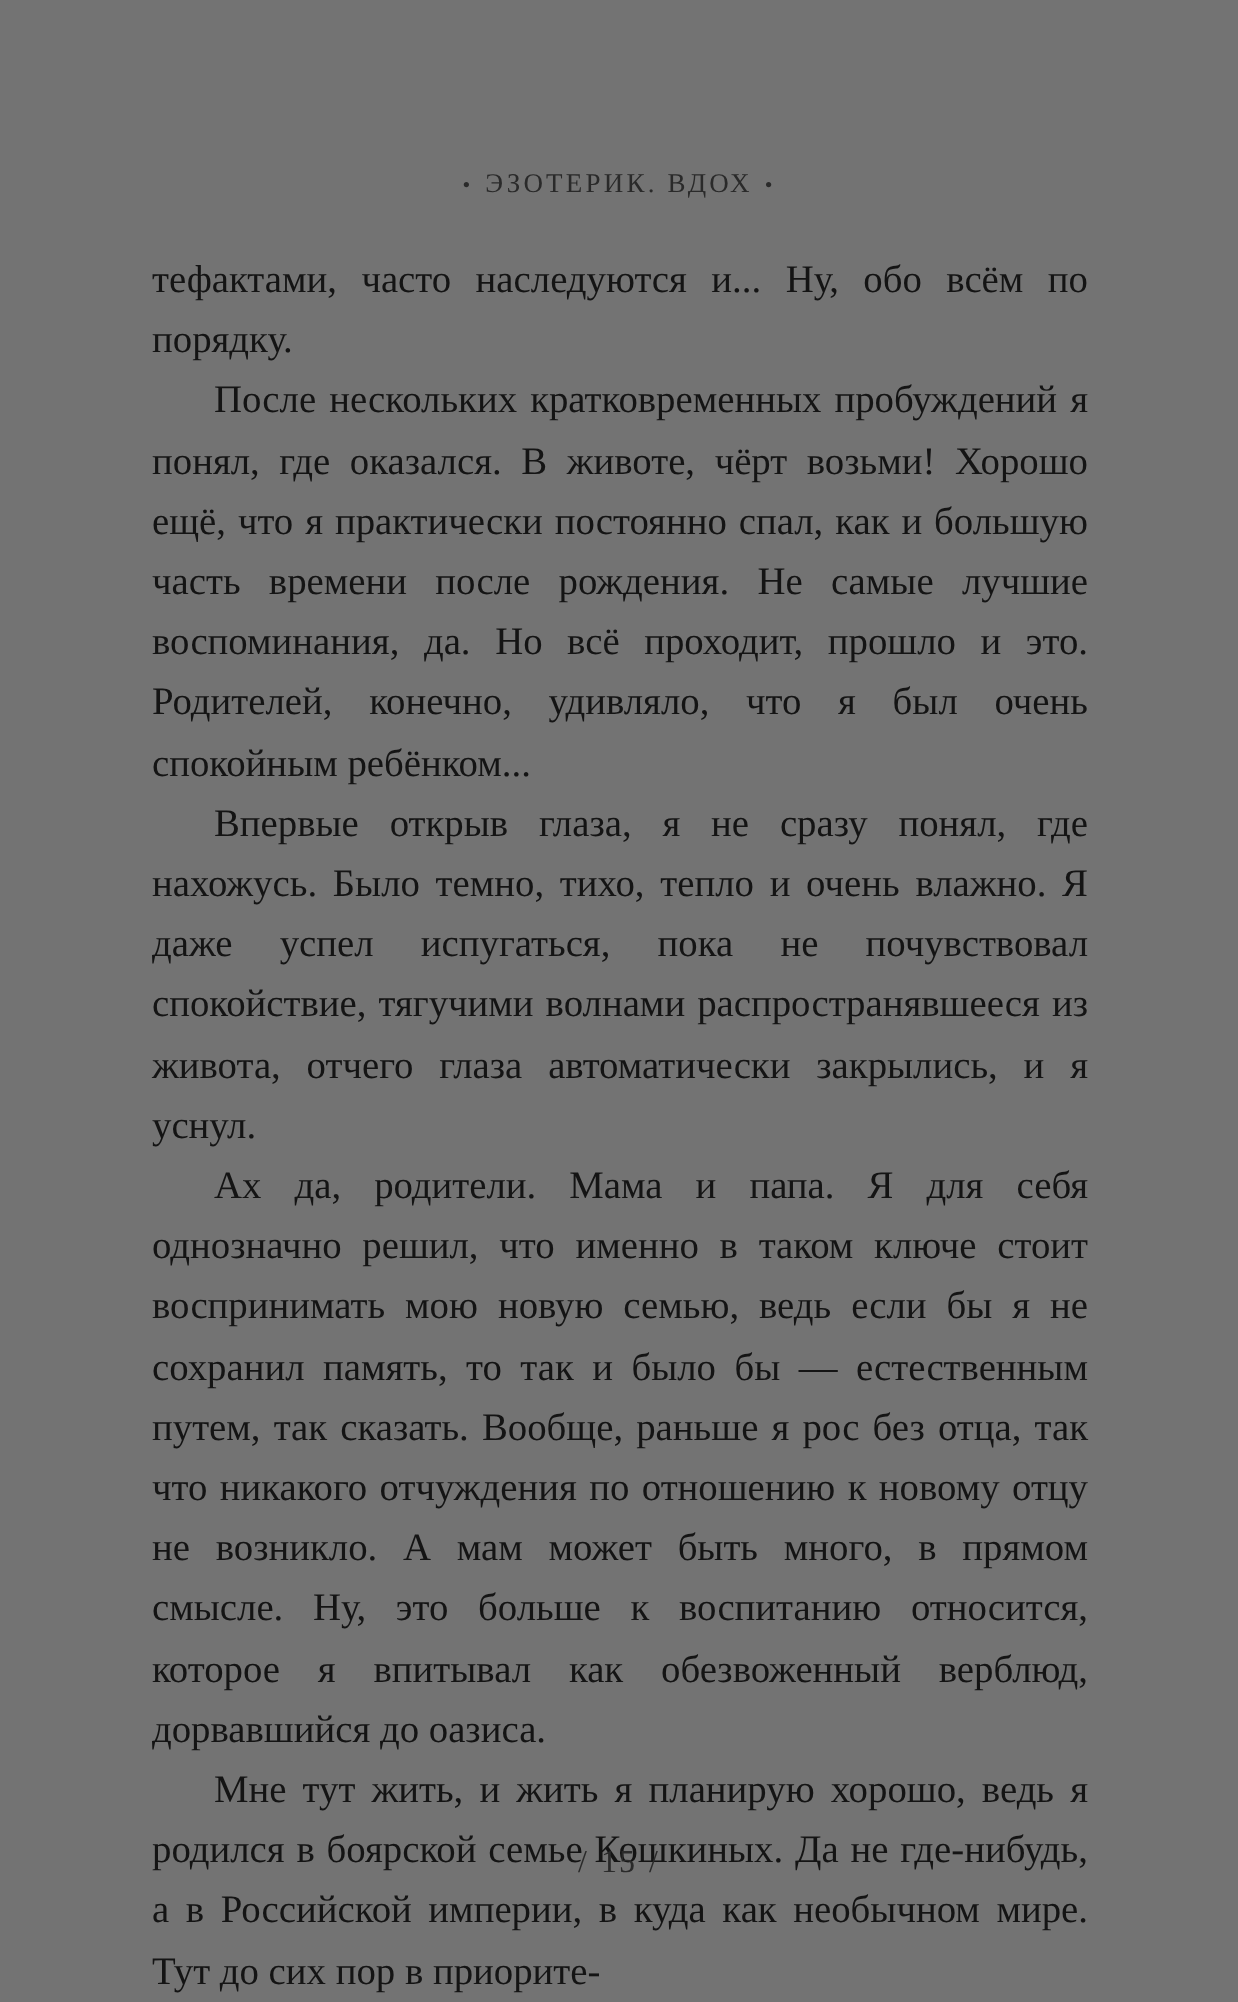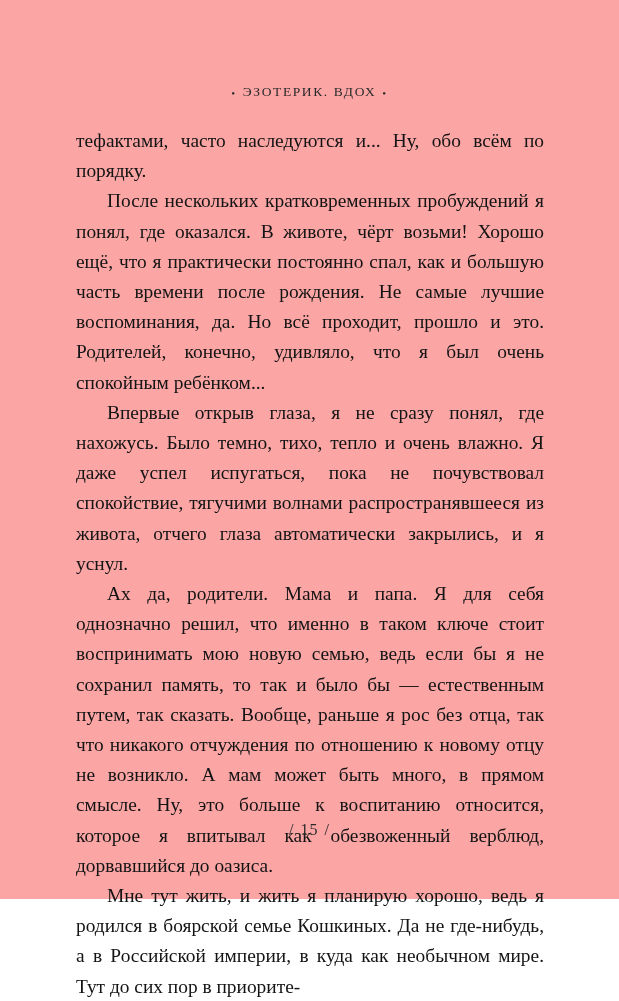--- a/index.html
+++ b/index.html
@@ -10,22 +10,22 @@
   body {
     width: 619px;
     height: 1001px;
     overflow: hidden;
     font-family: "Liberation Serif", serif;
     color: #1a1a1a;
   }
   .page {
     position: relative;
     width: 619px;
-    height: 899px;
-    background: #fca5a5;
+    height: 1001px;
+    background: #737373;
     box-sizing: border-box;
     padding: 0;
   }
   .running-head {
     position: absolute;
     top: 84px;
     left: 0;
     right: 0;
     text-align: center;
     font-family: "Liberation Serif", serif;

